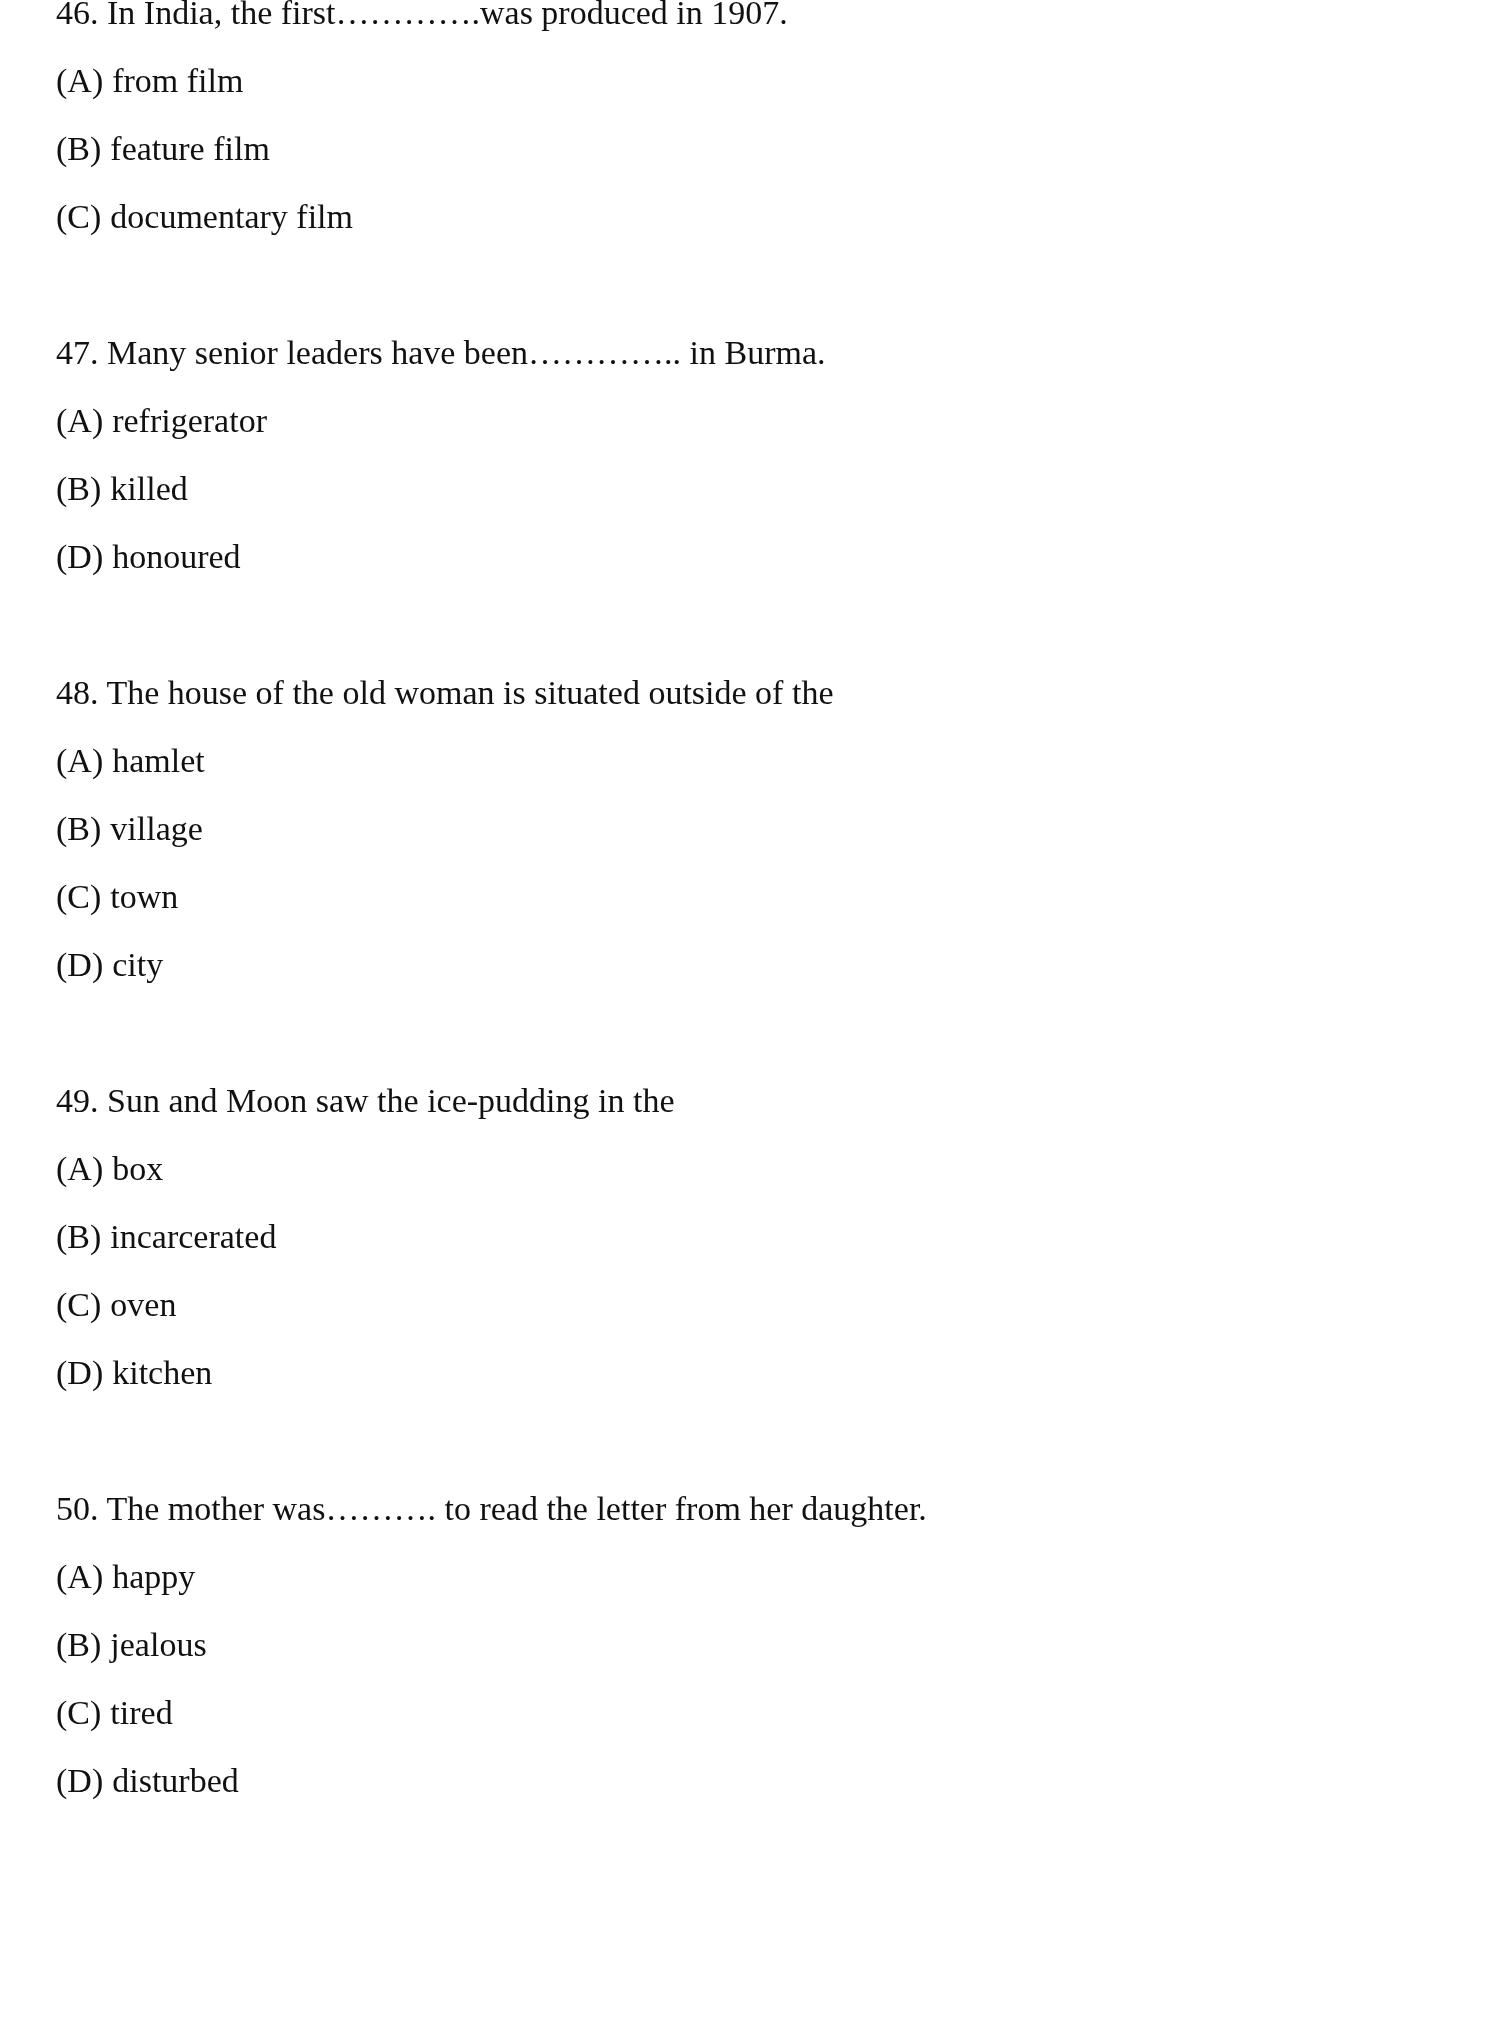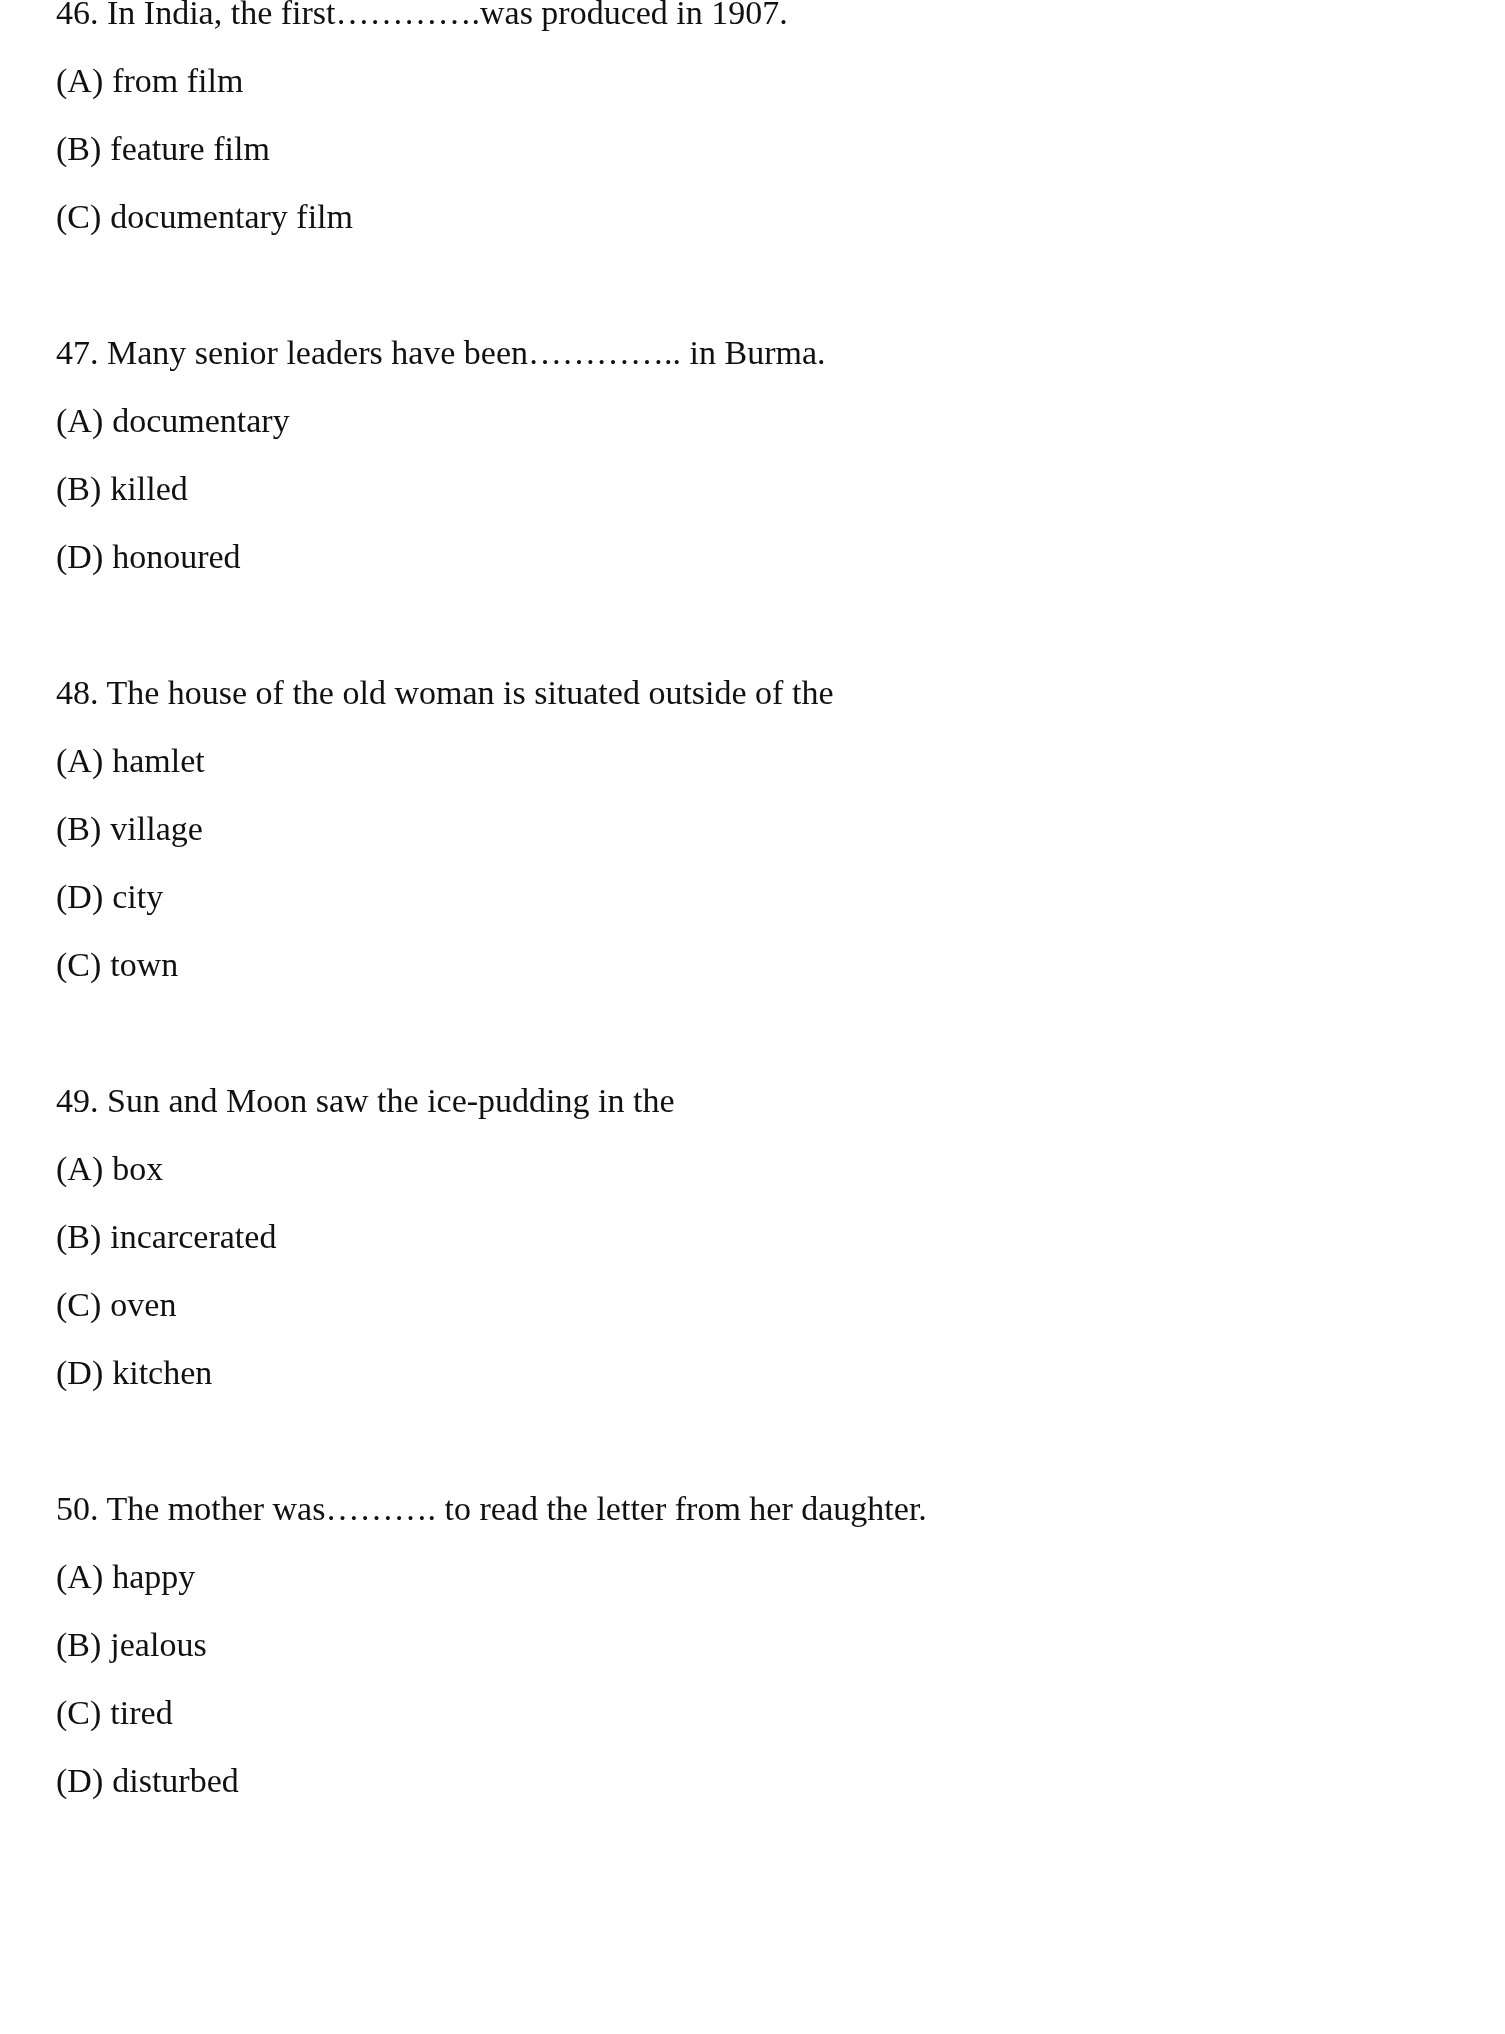--- a/index.html
+++ b/index.html
@@ -41,31 +41,31 @@
 
   <div class="question">
     <div class="line"><span>46.</span> <span>In India, the first………….was produced in 1907.</span></div>
     <div class="line"><span class="option-label">(A)</span><span>from film</span></div>
     <div class="line"><span class="option-label">(B)</span><span>feature film</span></div>
     <div class="line"><span class="option-label">(C)</span><span>documentary film</span></div>
   </div>
 
   <div class="question">
     <div class="line"><span>47.</span> <span>Many senior leaders have been………….. in Burma.</span></div>
-    <div class="line"><span class="option-label">(A)</span><span>documentary</span></div>
+    <div class="line"><span class="option-label">(A)</span><span>refrigerator</span></div>
     <div class="line"><span class="option-label">(B)</span><span>killed</span></div>
     <div class="line"><span class="option-label">(D)</span><span>honoured</span></div>
   </div>
 
   <div class="question">
     <div class="line"><span>48.</span> <span>The house of the old woman is situated outside of the</span></div>
     <div class="line"><span class="option-label">(A)</span><span>hamlet</span></div>
     <div class="line"><span class="option-label">(B)</span><span>village</span></div>
+    <div class="line"><span class="option-label">(C)</span><span>town</span></div>
     <div class="line"><span class="option-label">(D)</span><span>city</span></div>
-    <div class="line"><span class="option-label">(C)</span><span>town</span></div>
   </div>
 
   <div class="question">
     <div class="line"><span>49.</span> <span>Sun and Moon saw the ice-pudding in the</span></div>
     <div class="line"><span class="option-label">(A)</span><span>box</span></div>
     <div class="line"><span class="option-label">(B)</span><span>incarcerated</span></div>
     <div class="line"><span class="option-label">(C)</span><span>oven</span></div>
     <div class="line"><span class="option-label">(D)</span><span>kitchen</span></div>
   </div>
 

